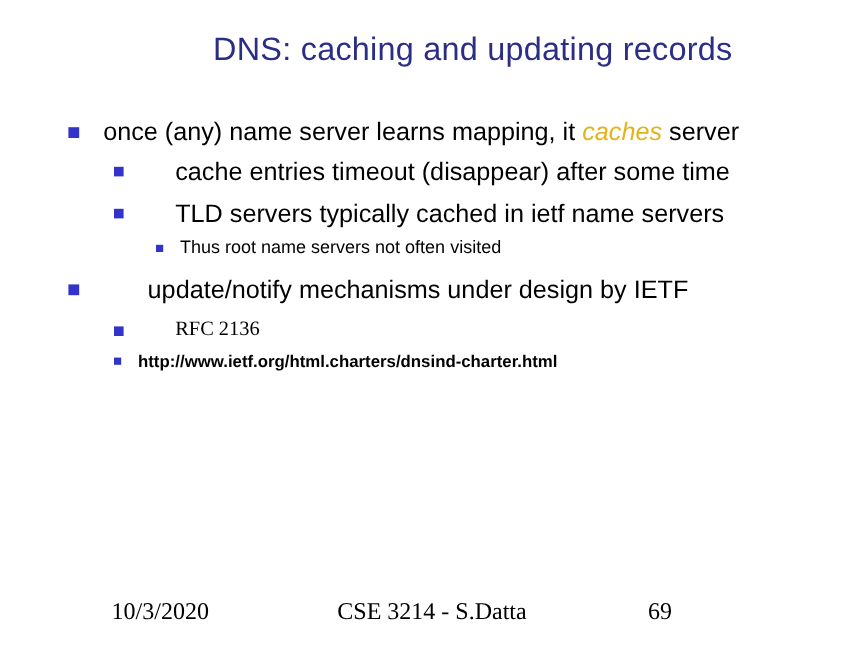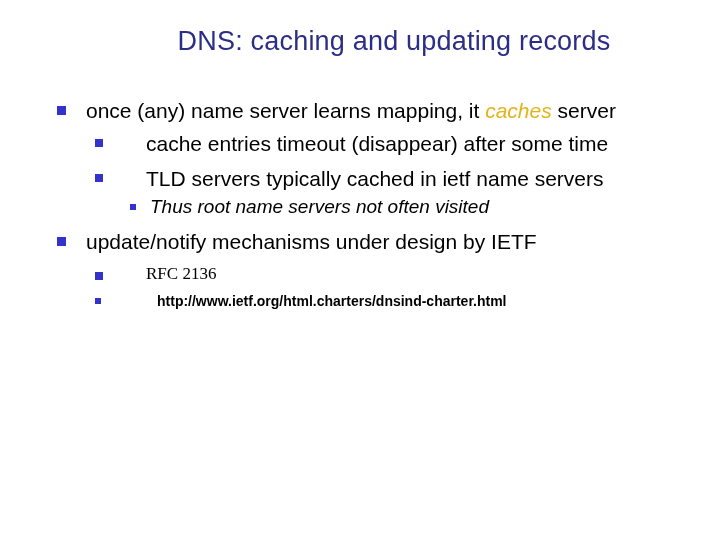--- a/index.html
+++ b/index.html
@@ -45,37 +45,37 @@
   .l1 { margin-left: 57px; font-size: 21px; line-height: 29px; }
   .l1 .bullet { width: 9px; height: 9px; margin-top: 10px; }
   .l1 .text { margin-left: 20px; }
 
   
   .l2 { margin-left: 95px; font-size: 21px; line-height: 29px; gap: 31px; }
   .l2 .bullet { width: 8px; height: 8px; margin-top: 10px; }
   .l2 .text { margin-left: 12px; }
 
   
-  .l3 { margin-left: 130px; font-size: 19px; line-height: 22px; font-style: italic; }
+  .l3 { margin-left: 130px; font-size: 15px; line-height: 22px; }
   .l3 .bullet { width: 6px; height: 6px; margin-top: 8px; }
   .l3 .text { margin-left: 14px; }
 
   
   .l2s { margin-left: 95px; font-size: 14px; line-height: 20px; font-weight: bold; }
   .l2s .bullet { width: 6px; height: 6px; margin-top: 7px; }
   .l2s .text { margin-left: 14px; }
 
   .hl { color: #e2b41c; font-style: italic; }
 
   .m-i2 { margin-top: 4px; }
   .m-i3 { margin-top: 6px; }
   .m-i4 { margin-top: 3px; }
-  .m-i5 { margin-top: 9px; }
+  .m-i5 { margin-top: 9px; gap: 37px; }
   .m-i6 { margin-top: 6px; height: 24px; }
-  .m-i7 { margin-top: 5px; gap: 42px; }
+  .m-i7 { margin-top: 5px; }
 
   .footer {
     position: absolute;
     top: 499px;
     left: 0;
     right: 0;
     height: 26px;
     font-family: "Liberation Serif", serif;
     font-size: 20px;
     color: #000000;
@@ -123,14 +123,19 @@
       <div class="text" style="max-width:500px;font-size:17px;line-height:24px;font-family:Liberation Serif, serif;">RFC 2136</div>
     </div>
 
     <div class="item l2s m-i7">
       <span class="bullet"></span>
       <div class="text" style="max-width:560px;">http://www.ietf.org/html.charters/dnsind-charter.html</div>
     </div>
 
   </div>
 
+  <div class="footer">
+    <span class="date">10/3/2020</span>
+    <span class="course">CSE 3214 - S.Datta</span>
+    <span class="page">69</span>
+  </div>
 
 </div>
 
 </body></html>

